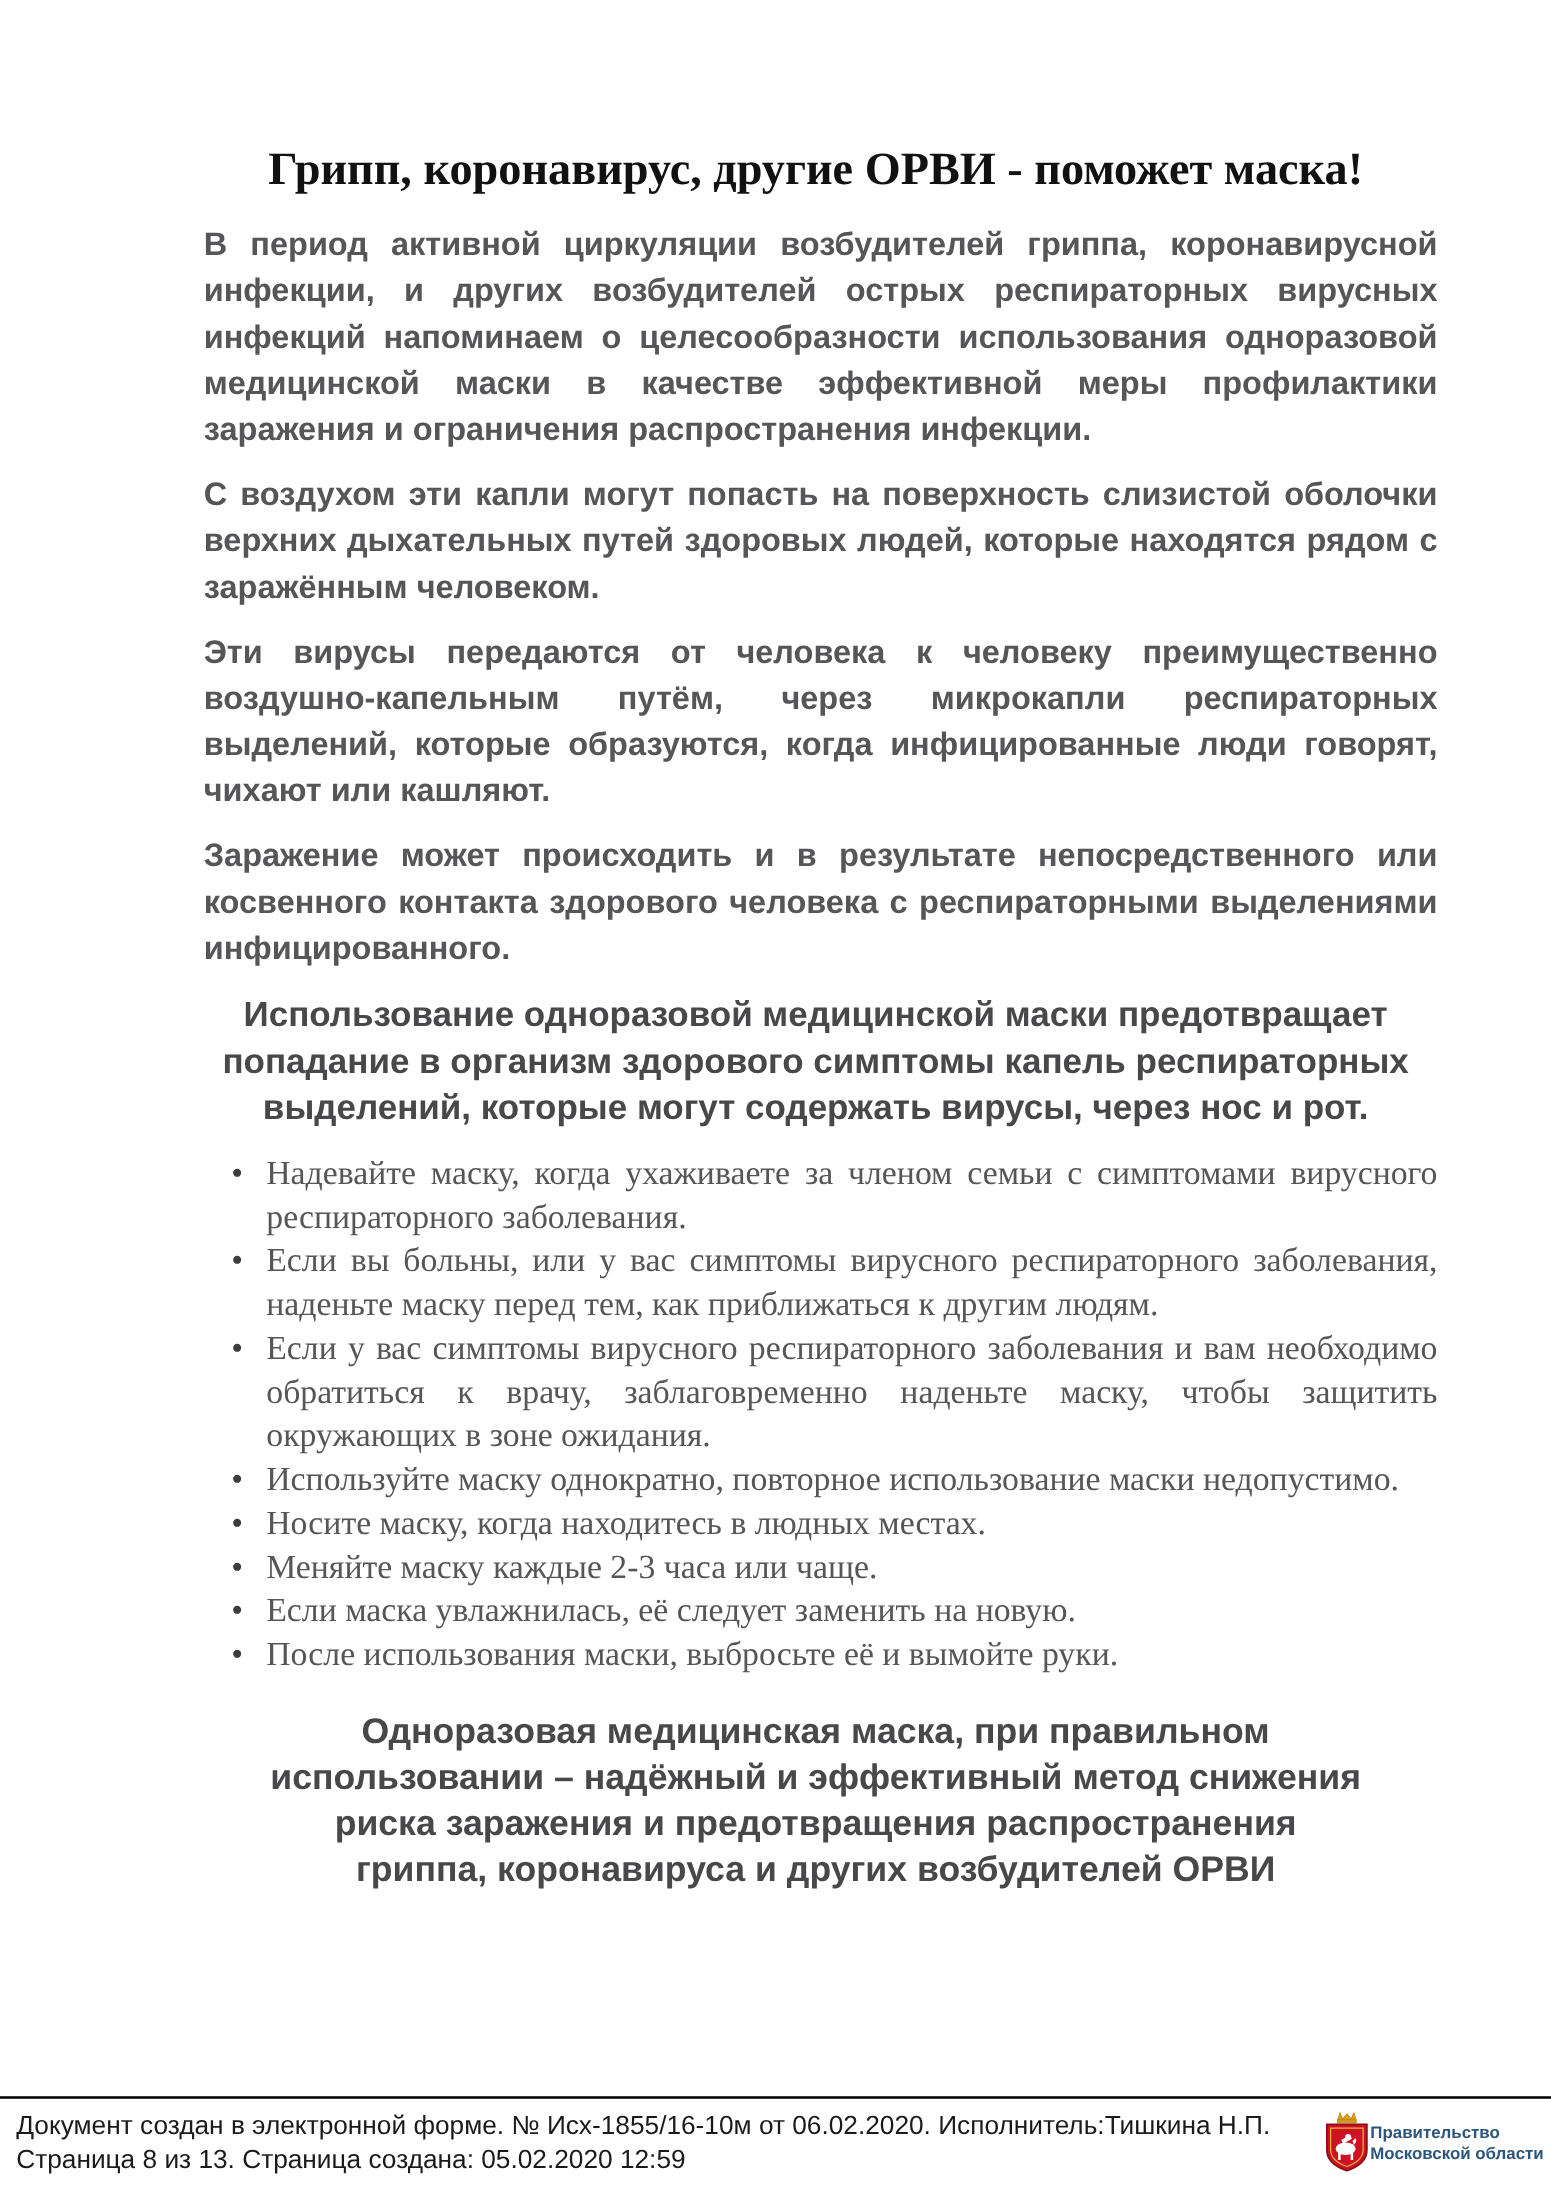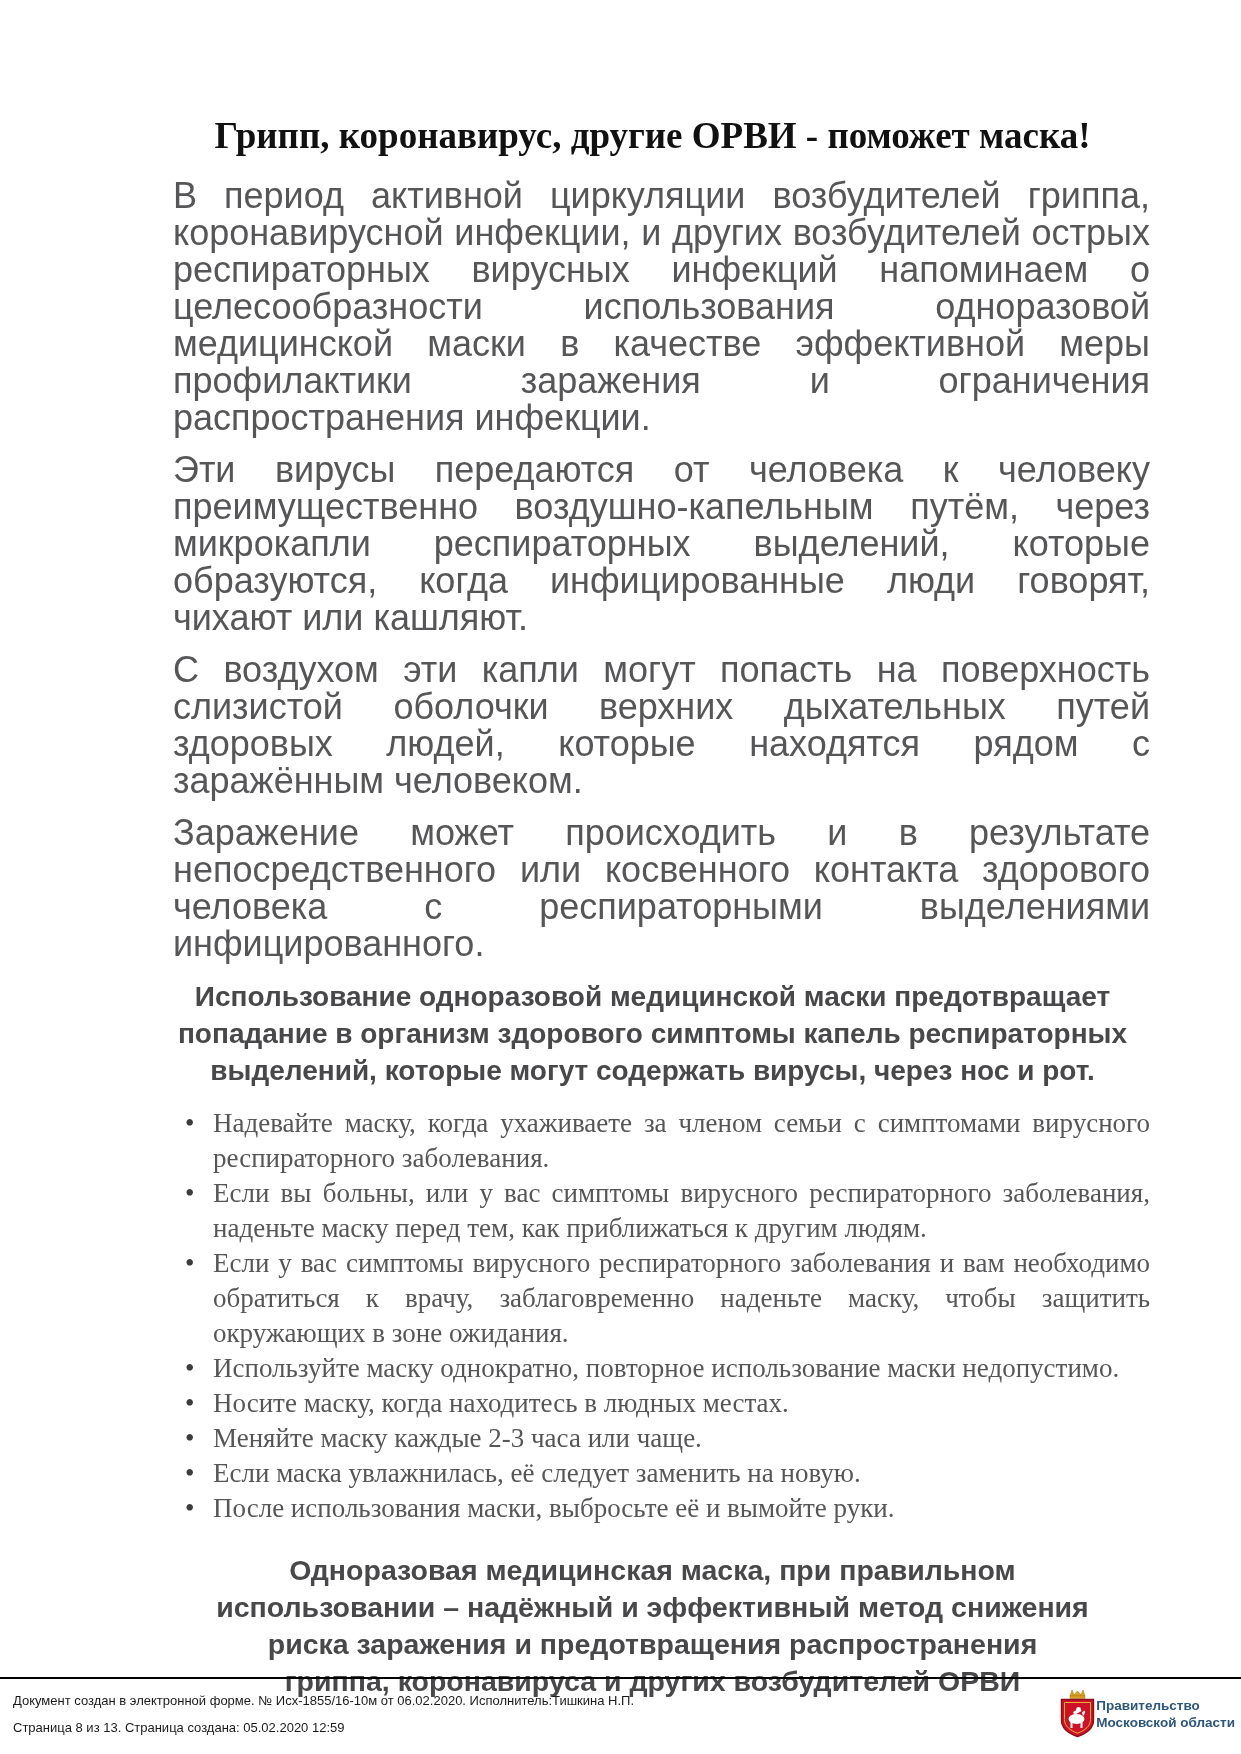--- a/index.html
+++ b/index.html
@@ -23,25 +23,26 @@
     font-family: "Liberation Serif", serif;
     font-weight: bold;
     font-size: 37px;
     line-height: 47px;
     color: #111111;
     text-align: center;
     max-width: 900px;
     margin: 0 auto 18px auto;
   }
   .body-p {
-    font-size: 36px;
+    font-size: 26px;
     line-height: 37px;
     color: #565658;
     text-align: justify;
-    margin: 0 0 15px 18px;
+    margin: 0 0 15px 8px;
+    font-weight: bold;
   }
   .highlight-p {
     font-size: 28px;
     line-height: 37px;
     font-weight: bold;
     color: #48484a;
     text-align: center;
     margin: 16px 0 0 0;
   }
   .bullet-list {
@@ -80,21 +81,21 @@
     left: 0;
     top: 1677px;
     width: 1241px;
     border-top: 2px solid #000000;
     box-sizing: border-box;
   }
   .footer-meta {
     position: absolute;
     left: 13px;
     top: 8px;
-    font-size: 13px;
+    font-size: 21px;
     line-height: 27px;
     color: #1a1a1a;
     white-space: nowrap;
   }
   .footer-brand {
     position: absolute;
     right: 6px;
     top: 10px;
     display: flex;
     align-items: center;
@@ -108,22 +109,22 @@
   }
 </style>
 </head>
 <body>
 
 <div class="page">
 
   <h1 class="doc-title">Грипп, коронавирус, другие ОРВИ - поможет маска!</h1>
 
   <p class="body-p">В период активной циркуляции возбудителей гриппа, коронавирусной инфекции, и других возбудителей острых респираторных вирусных инфекций напоминаем о целесообразности использования одноразовой медицинской маски в качестве эффективной меры профилактики заражения и ограничения распространения инфекции.</p>
+  <p class="body-p">С воздухом эти капли могут попасть на поверхность слизистой оболочки верхних дыхательных путей здоровых людей, которые находятся рядом с заражённым человеком.</p>
   <p class="body-p">Эти вирусы передаются от человека к человеку преимущественно воздушно-капельным путём, через микрокапли респираторных выделений, которые образуются, когда инфицированные люди говорят, чихают или кашляют.</p>
-  <p class="body-p">С воздухом эти капли могут попасть на поверхность слизистой оболочки верхних дыхательных путей здоровых людей, которые находятся рядом с заражённым человеком.</p>
   <p class="body-p">Заражение может происходить и в результате непосредственного или косвенного контакта здорового человека с респираторными выделениями инфицированного.</p>
 
   <p class="highlight-p">Использование одноразовой медицинской маски предотвращает попадание в организм здорового симптомы капель респираторных выделений, которые могут содержать вирусы, через нос и рот.</p>
 
   <ul class="bullet-list">
     <li>Надевайте маску, когда ухаживаете за членом семьи с симптомами вирусного респираторного заболевания.</li>
     <li>Если вы больны, или у вас симптомы вирусного респираторного заболевания, наденьте маску перед тем, как приближаться к другим людям.</li>
     <li>Если у вас симптомы вирусного респираторного заболевания и вам необходимо обратиться к врачу, заблаговременно наденьте маску, чтобы защитить окружающих в зоне ожидания.</li>
     <li>Используйте маску однократно, повторное использование маски недопустимо.</li>
     <li>Носите маску, когда находитесь в людных местах.</li>

